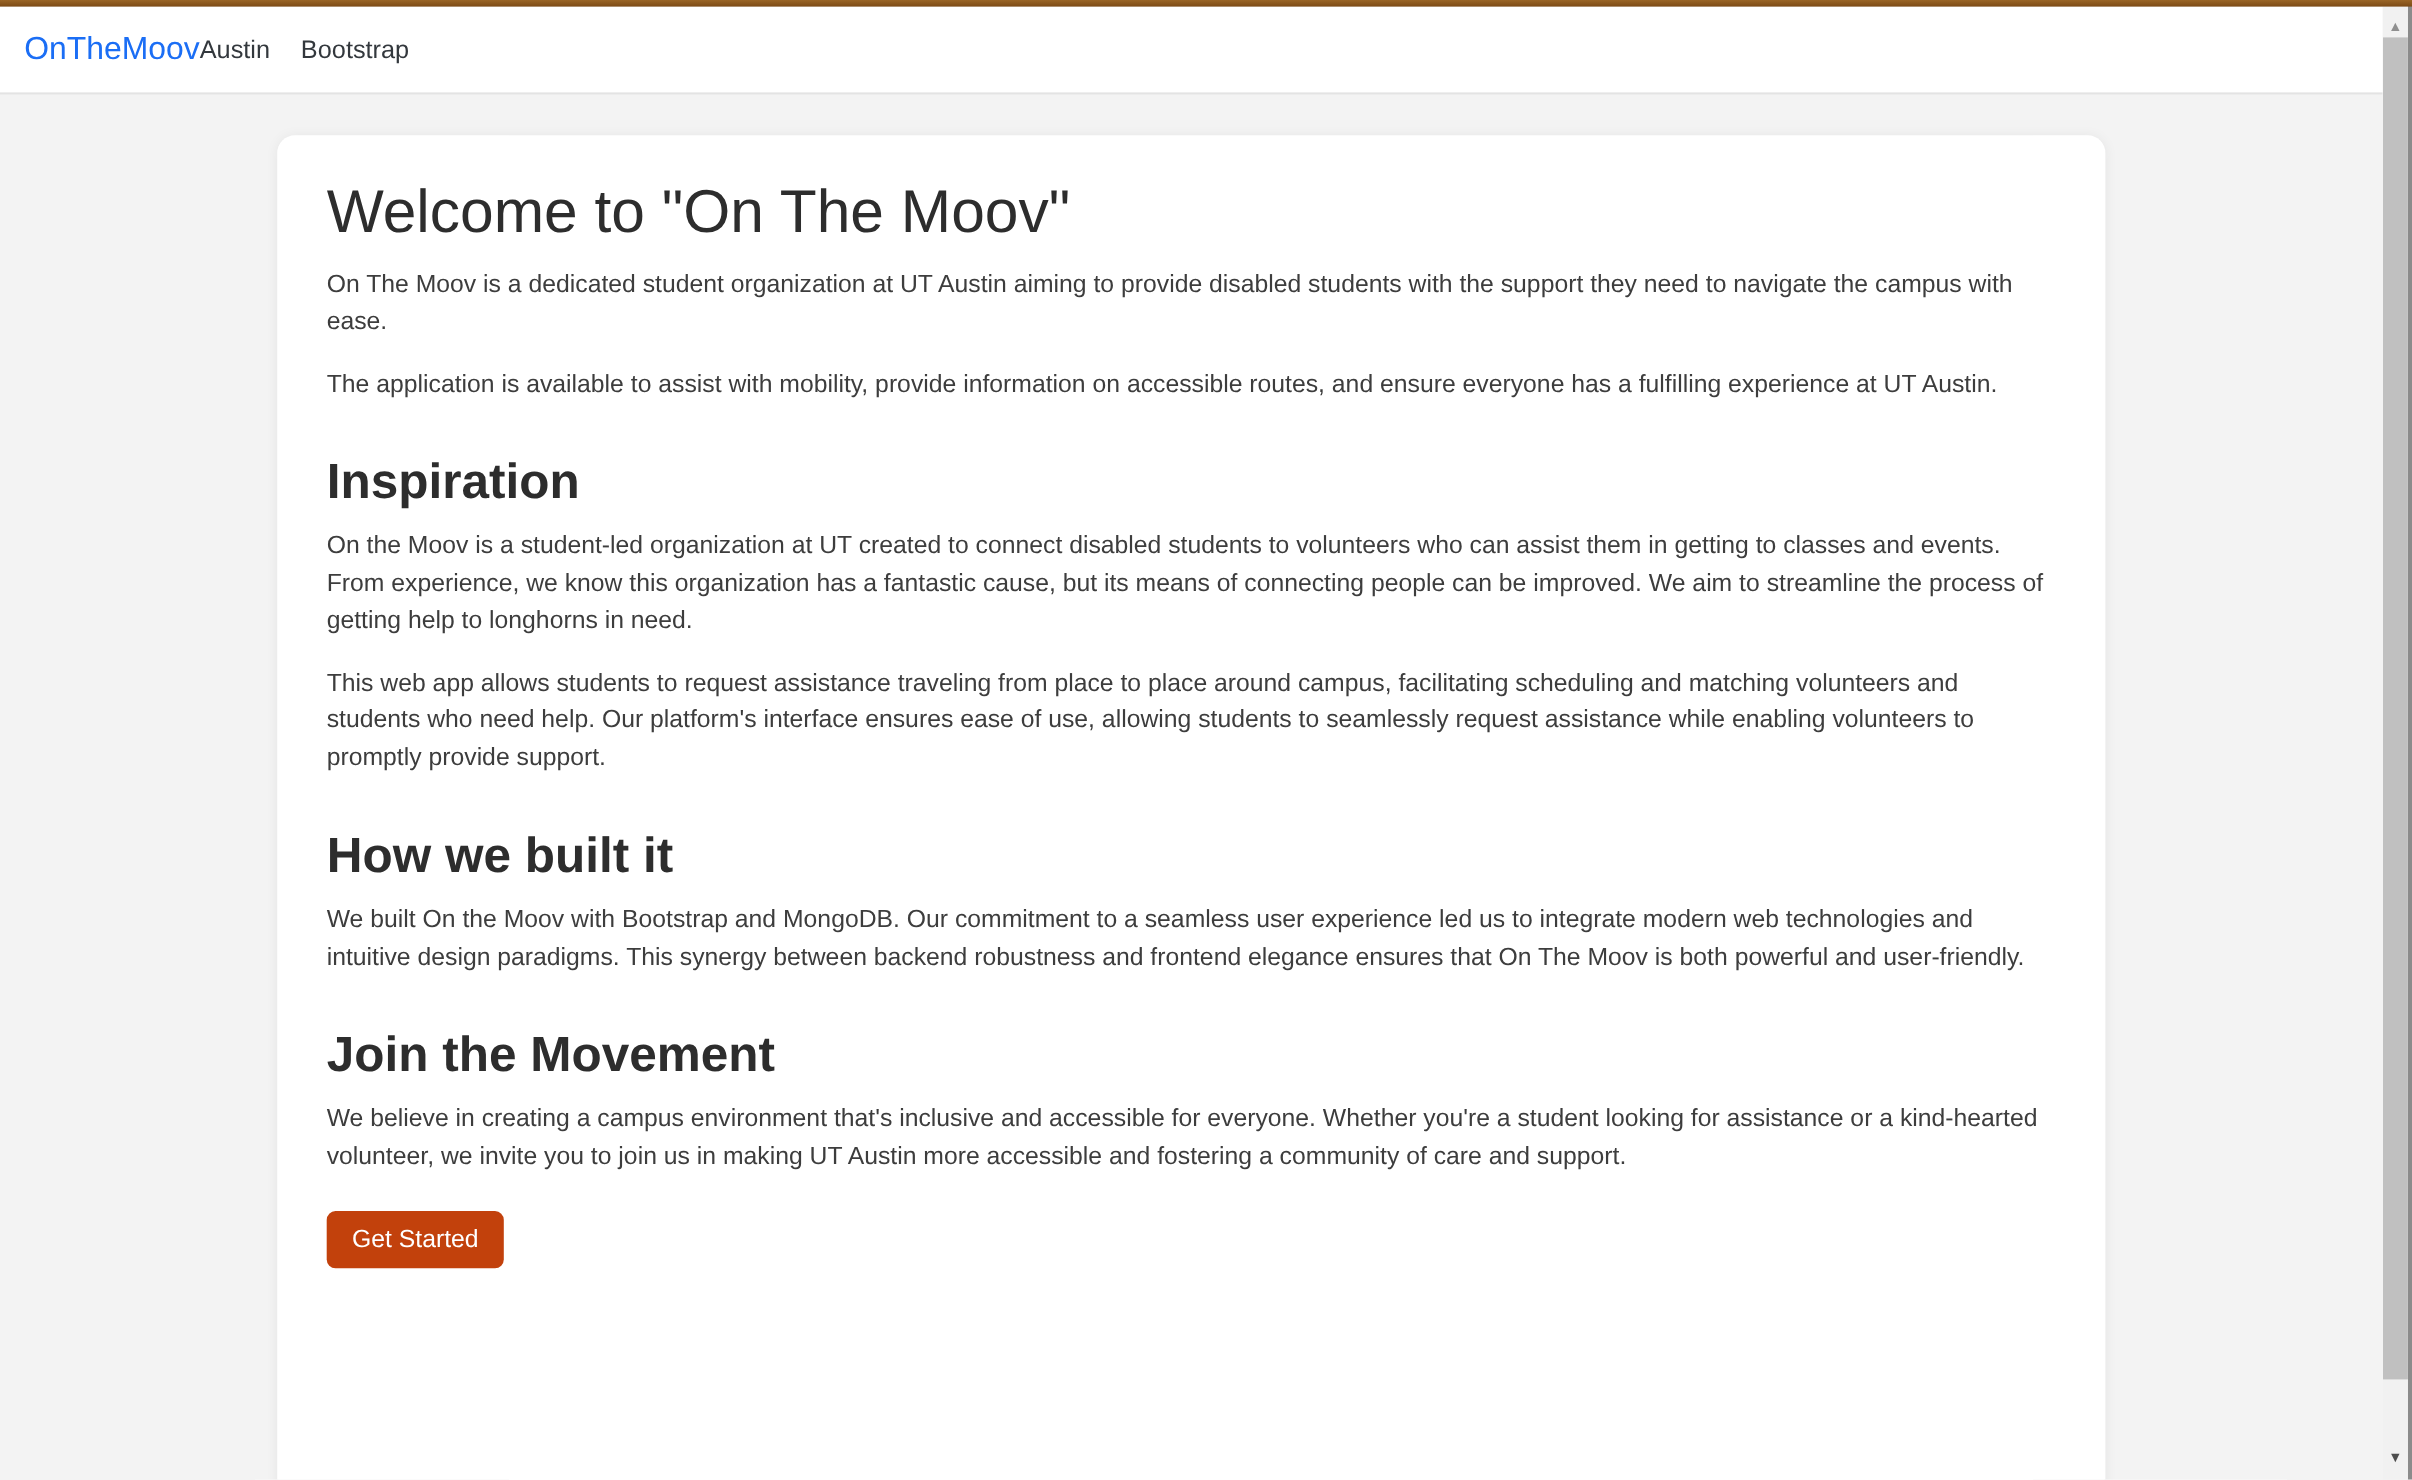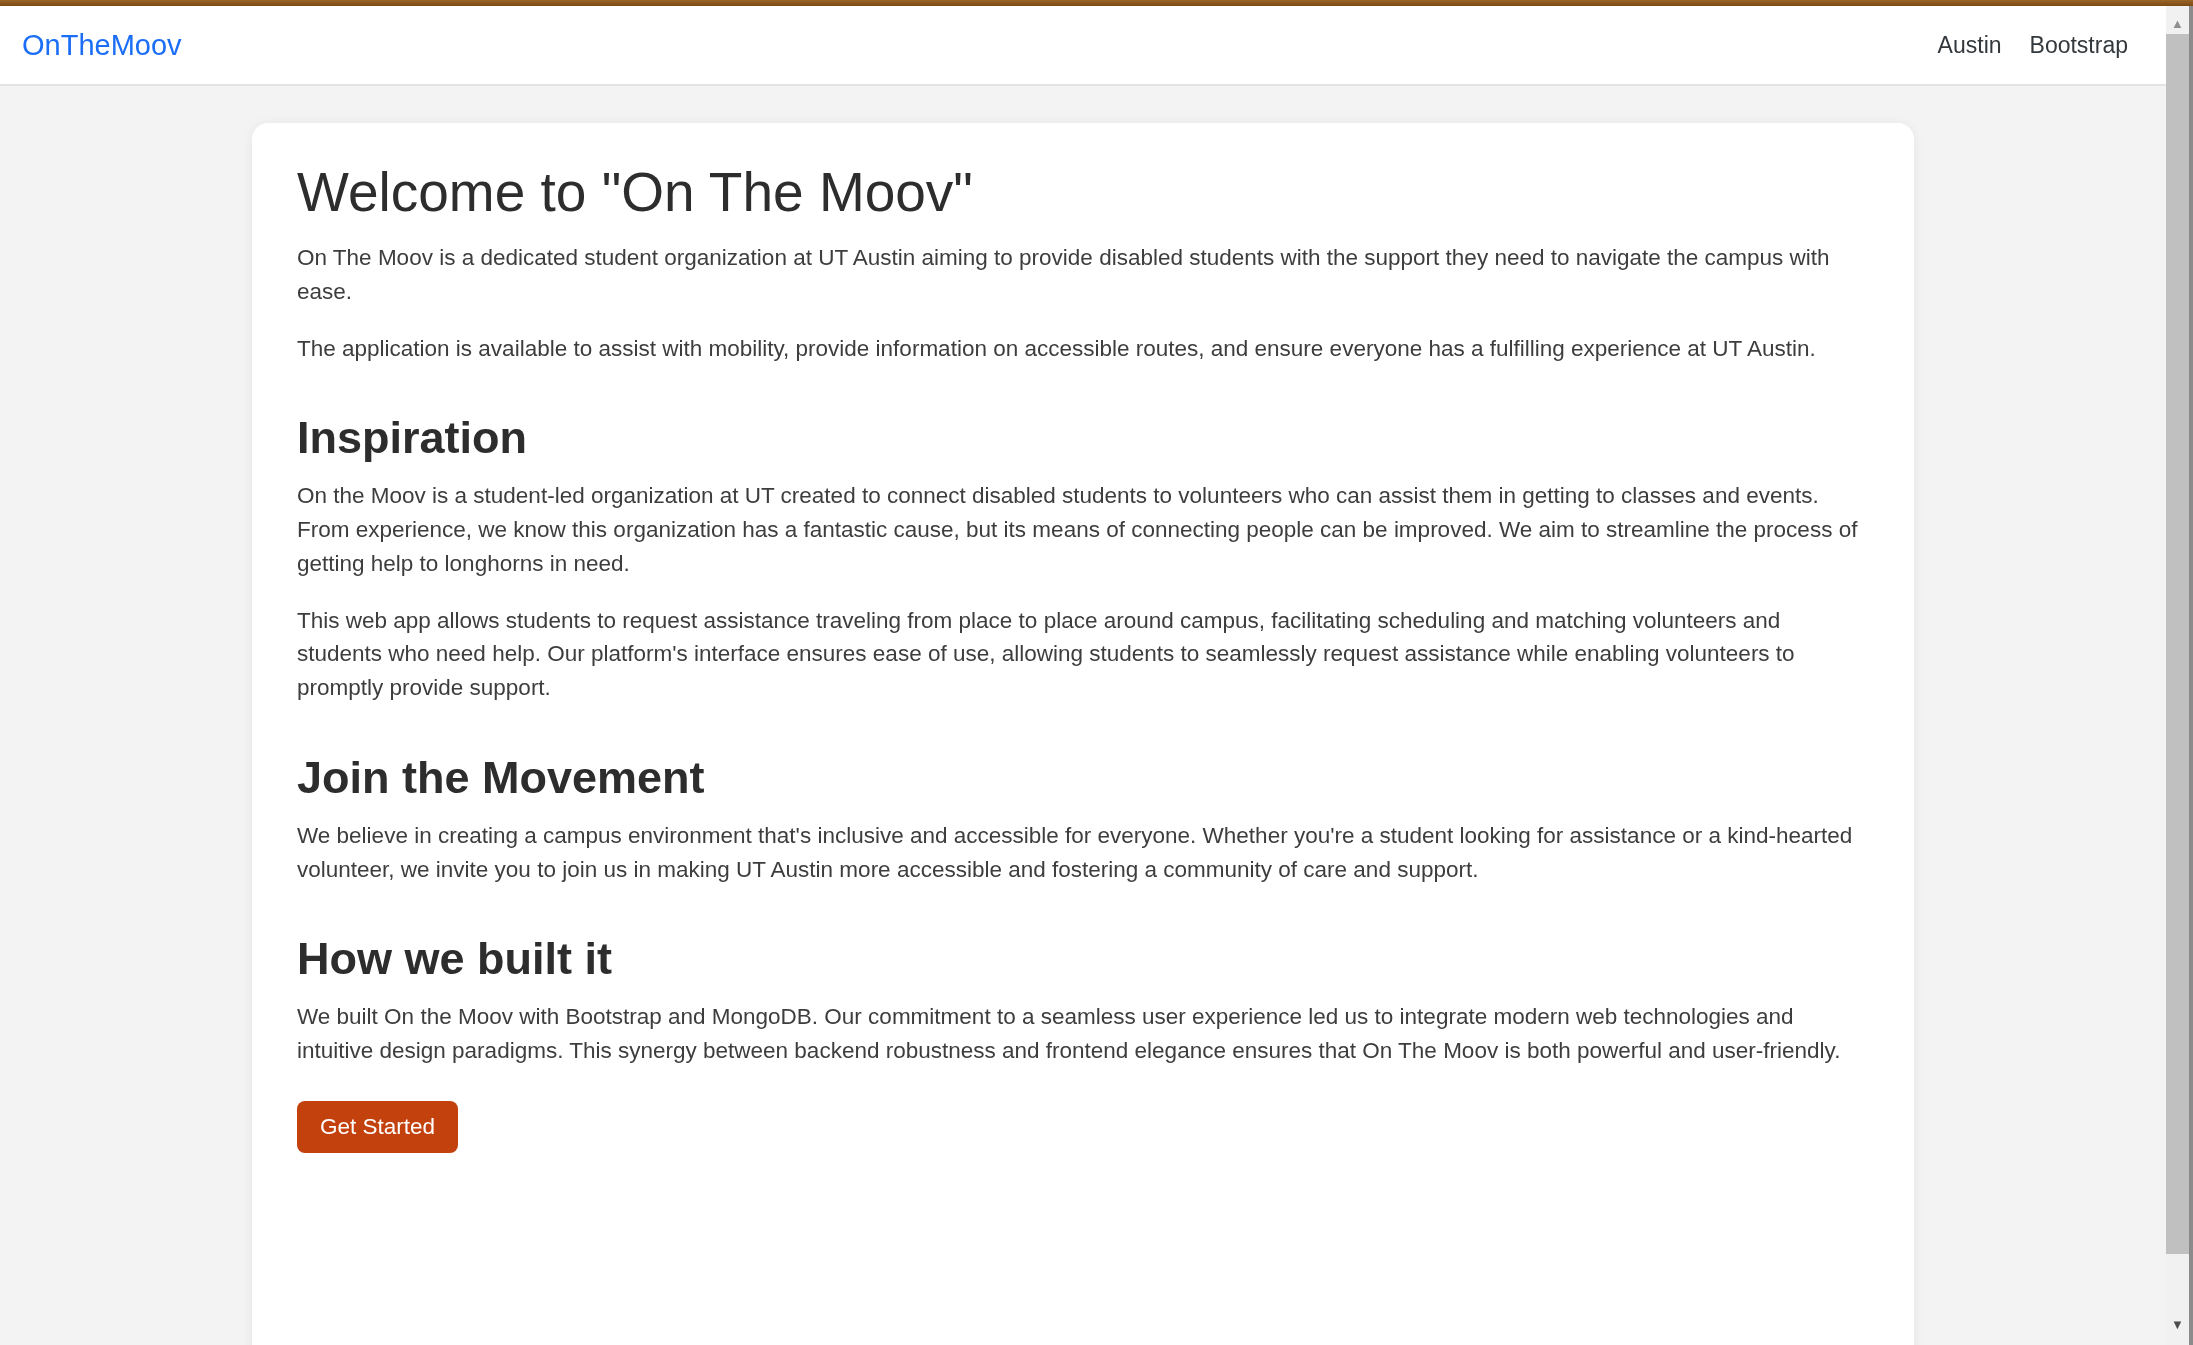--- a/index.html
+++ b/index.html
@@ -31,21 +31,21 @@
   .sb-btn.up   { top: 4px;  color: #8f8f8f; }
   .sb-btn.down { bottom: 8px; color: #4d4d4d; }
   .sb-thumb { position: absolute; top: 28px; left: 0; width: 100%; height: 1220px;
     background: #c0c0c0; }
   
   .navbar {
     margin-top: 6px;
     width: 2166px; height: 80px;
     background: #ffffff;
     border-bottom: 2px solid #e3e3e3;
-    display: flex; align-items: center; justify-content: space-between;
+    display: flex; align-items: center; 
     padding: 0 38px 0 22px;
   }
   .brand { color: #1b6ef5; font-size: 29px; text-decoration: none; cursor: pointer; }
   .nav-links { display: flex; gap: 28px; }
   .nav-link { color: #33383d; font-size: 23px; text-decoration: none; cursor: pointer; }
   
   .main { width: 2166px; }
   .card {
     width: 1662px;
     margin: 37px auto 0 auto;
@@ -101,25 +101,25 @@
     <section>
       <h2>Inspiration</h2>
       <p>On the Moov is a student-led organization at UT created to connect disabled students to volunteers who can assist them in getting to classes and events. From experience, we know this organization has a fantastic cause, but its means of connecting people can be improved. We aim to streamline the process of getting help to longhorns in need.</p>
     </section>
 
     <section>
       <p>This web app allows students to request assistance traveling from place to place around campus, facilitating scheduling and matching volunteers and students who need help. Our platform's interface ensures ease of use, allowing students to seamlessly request assistance while enabling volunteers to promptly provide support.</p>
     </section>
 
     <section>
-      <h2>Join the Movement</h2>
-      <p>We believe in creating a campus environment that's inclusive and accessible for everyone. Whether you're a student looking for assistance or a kind-hearted volunteer, we invite you to join us in making UT Austin more accessible and fostering a community of care and support.</p>
+      <h2>How we built it</h2>
+      <p>We built On the Moov with Bootstrap and MongoDB. Our commitment to a seamless user experience led us to integrate modern web technologies and intuitive design paradigms. This synergy between backend robustness and frontend elegance ensures that On The Moov is both powerful and user-friendly.</p>
     </section>
 
     <section>
-      <h2>How we built it</h2>
-      <p>We built On the Moov with Bootstrap and MongoDB. Our commitment to a seamless user experience led us to integrate modern web technologies and intuitive design paradigms. This synergy between backend robustness and frontend elegance ensures that On The Moov is both powerful and user-friendly.</p>
+      <h2>Join the Movement</h2>
+      <p>We believe in creating a campus environment that's inclusive and accessible for everyone. Whether you're a student looking for assistance or a kind-hearted volunteer, we invite you to join us in making UT Austin more accessible and fostering a community of care and support.</p>
     </section>
 
     <button class="cta-btn">Get Started</button>
 
   </div>
 </div>
 
 </body></html>

